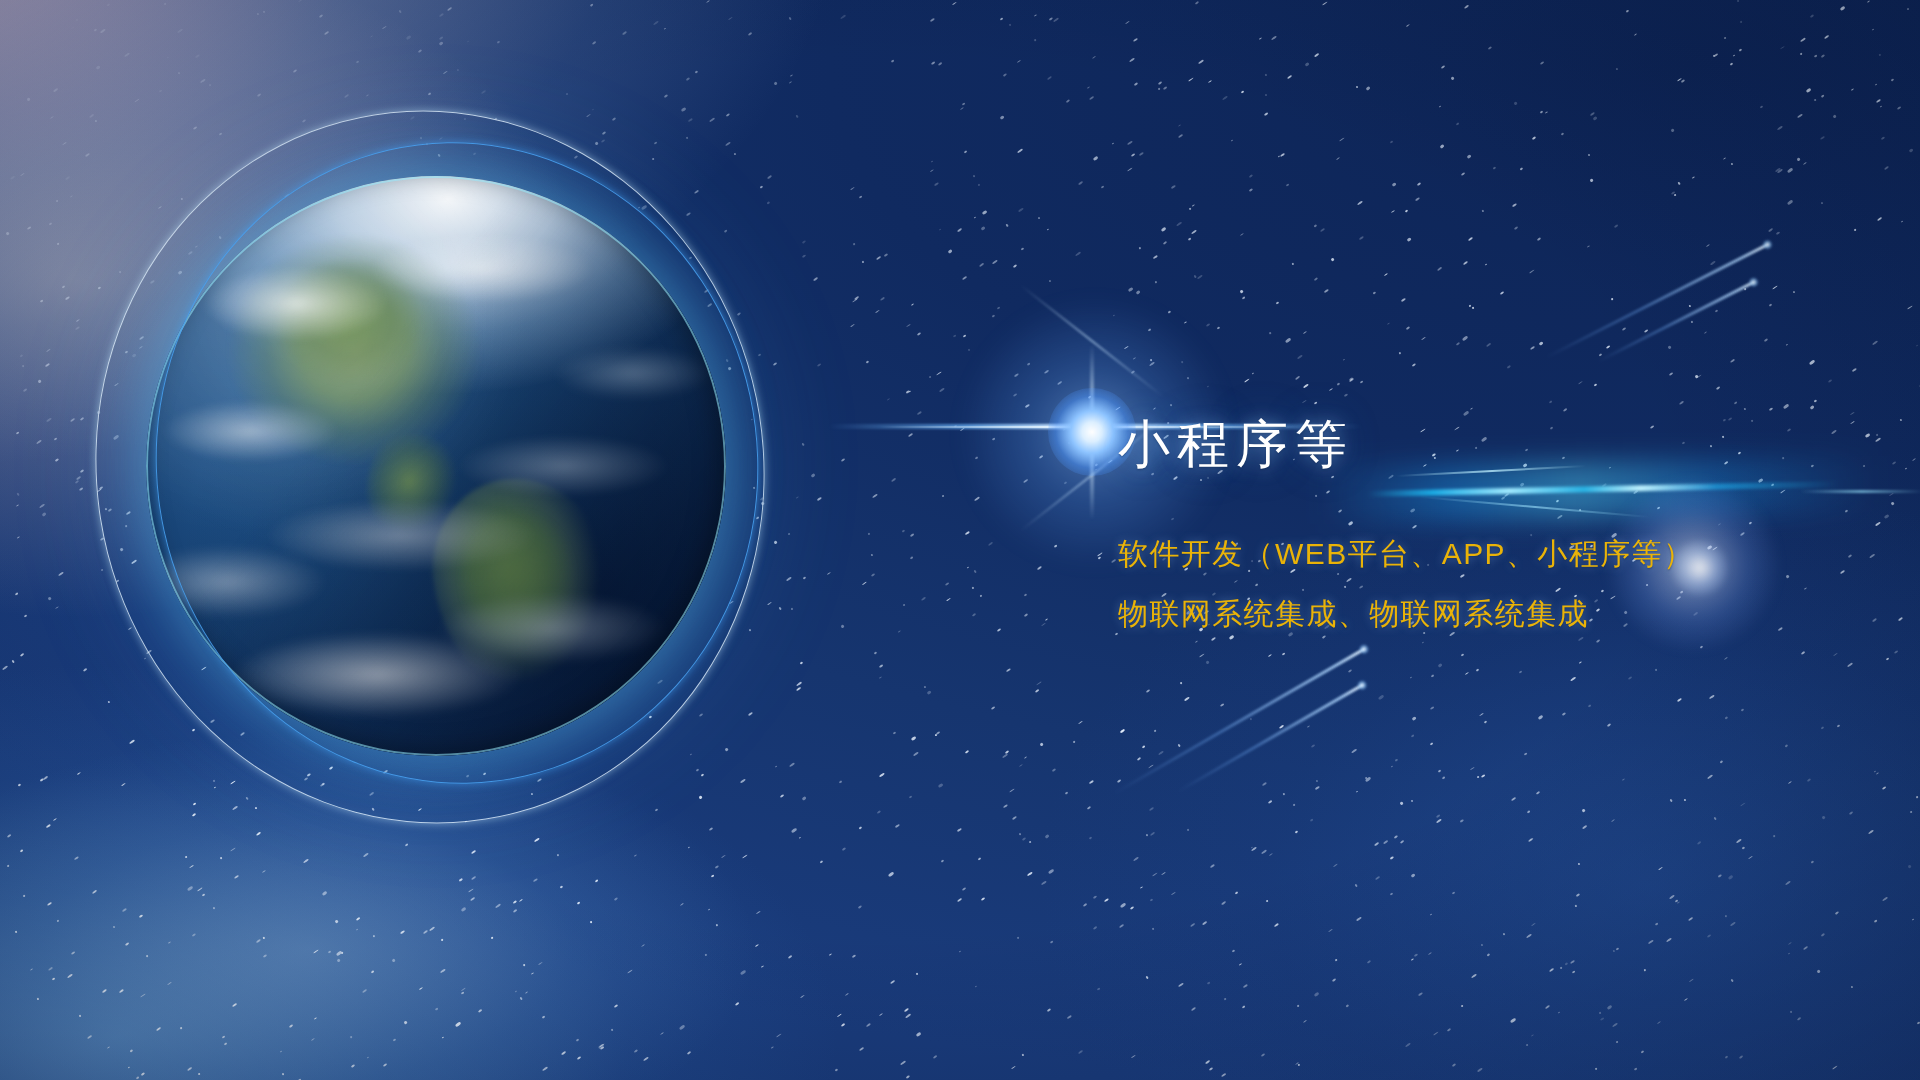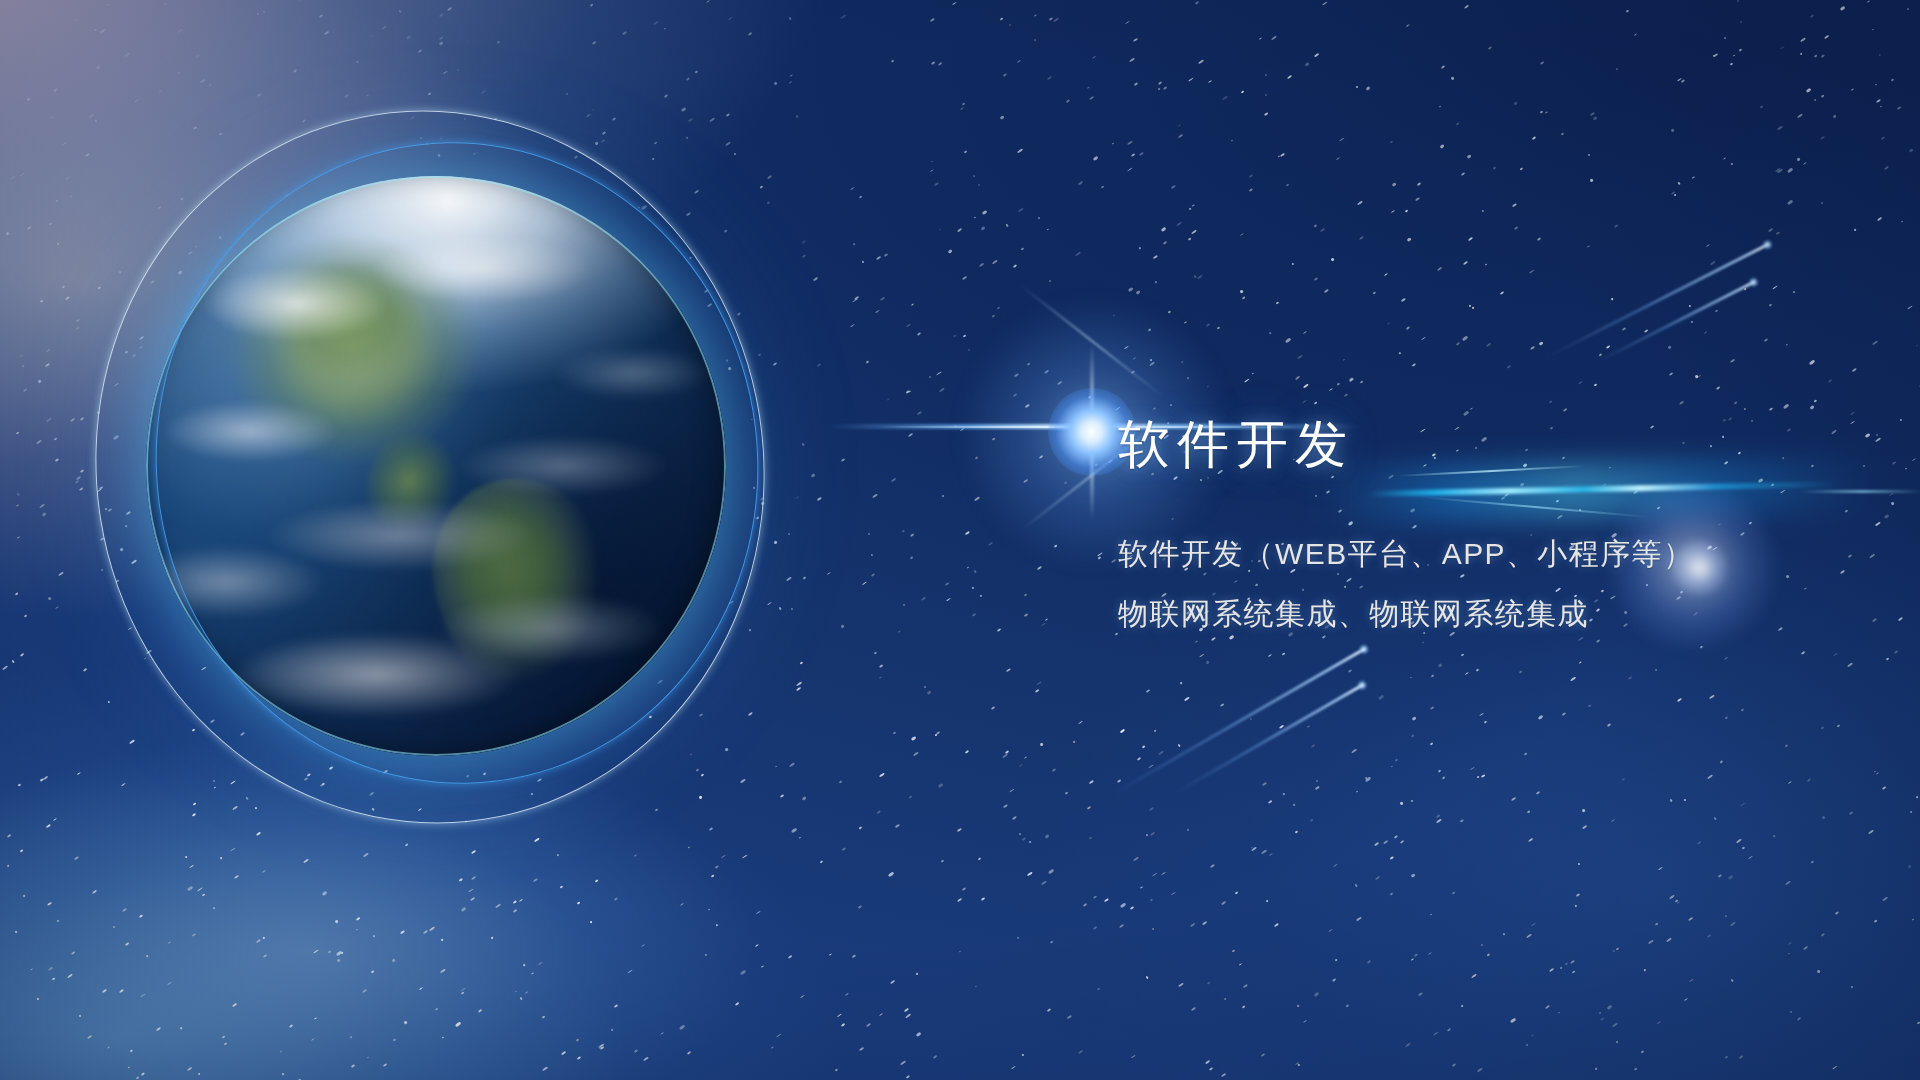--- a/index.html
+++ b/index.html
@@ -205,21 +205,21 @@
             border-radius:50%;background:radial-gradient(circle,#eaf5ff 0%,rgba(140,200,255,.55) 50%,rgba(90,160,240,0) 100%);
             filter:blur(.6px);}
 
   
   #text-block{position:absolute;left:1118px;top:418px;}
   #headline{
     font-size:52px;line-height:1;color:#ffffff;font-weight:400;letter-spacing:7px;
     white-space:nowrap;
     text-shadow:0 0 16px rgba(150,205,255,.55),0 0 42px rgba(70,150,240,.35),0 1px 2px rgba(0,20,50,.45);}
   #subline-1,#subline-2{
-    font-size:30px;line-height:1;color:#e5e5e5;font-weight:400;letter-spacing:1.4px;white-space:nowrap;
+    font-size:30px;line-height:1;color:#eab308;font-weight:400;letter-spacing:1.4px;white-space:nowrap;
     text-shadow:0 0 10px rgba(140,195,255,.45),0 1px 2px rgba(0,20,50,.40);}
   #subline-1{margin-top:69px;}
   #subline-2{margin-top:30px;}
 </style>
 </head>
 <body>
 
 <div id="banner">
 
   <div class="bg-layer" id="bg-base"></div>
@@ -1579,18 +1579,18 @@
         <i></i>
       </div>
       <div class="meteor" style="left:1178px;top:790px;width:214px;height:2.6px;transform:rotate(-30deg);background:linear-gradient(90deg, rgba(110,170,255,0) 0%, rgba(120,180,255,.34) 42%, rgba(175,215,255,.82) 88%, rgba(225,240,255,.95) 100%);filter:blur(.8px);">
         <i></i>
       </div>
     </div>
 
   <div class="bg-layer" id="bg-vignette"></div>
 
   <div id="text-block">
-    <div id="headline">软件开发</div>
+    <div id="headline">小程序等</div>
     <div id="subline-1">软件开发（WEB平台、APP、小程序等）</div>
     <div id="subline-2">物联网系统集成、物联网系统集成</div>
   </div>
 
 </div>
 
 </body></html>

